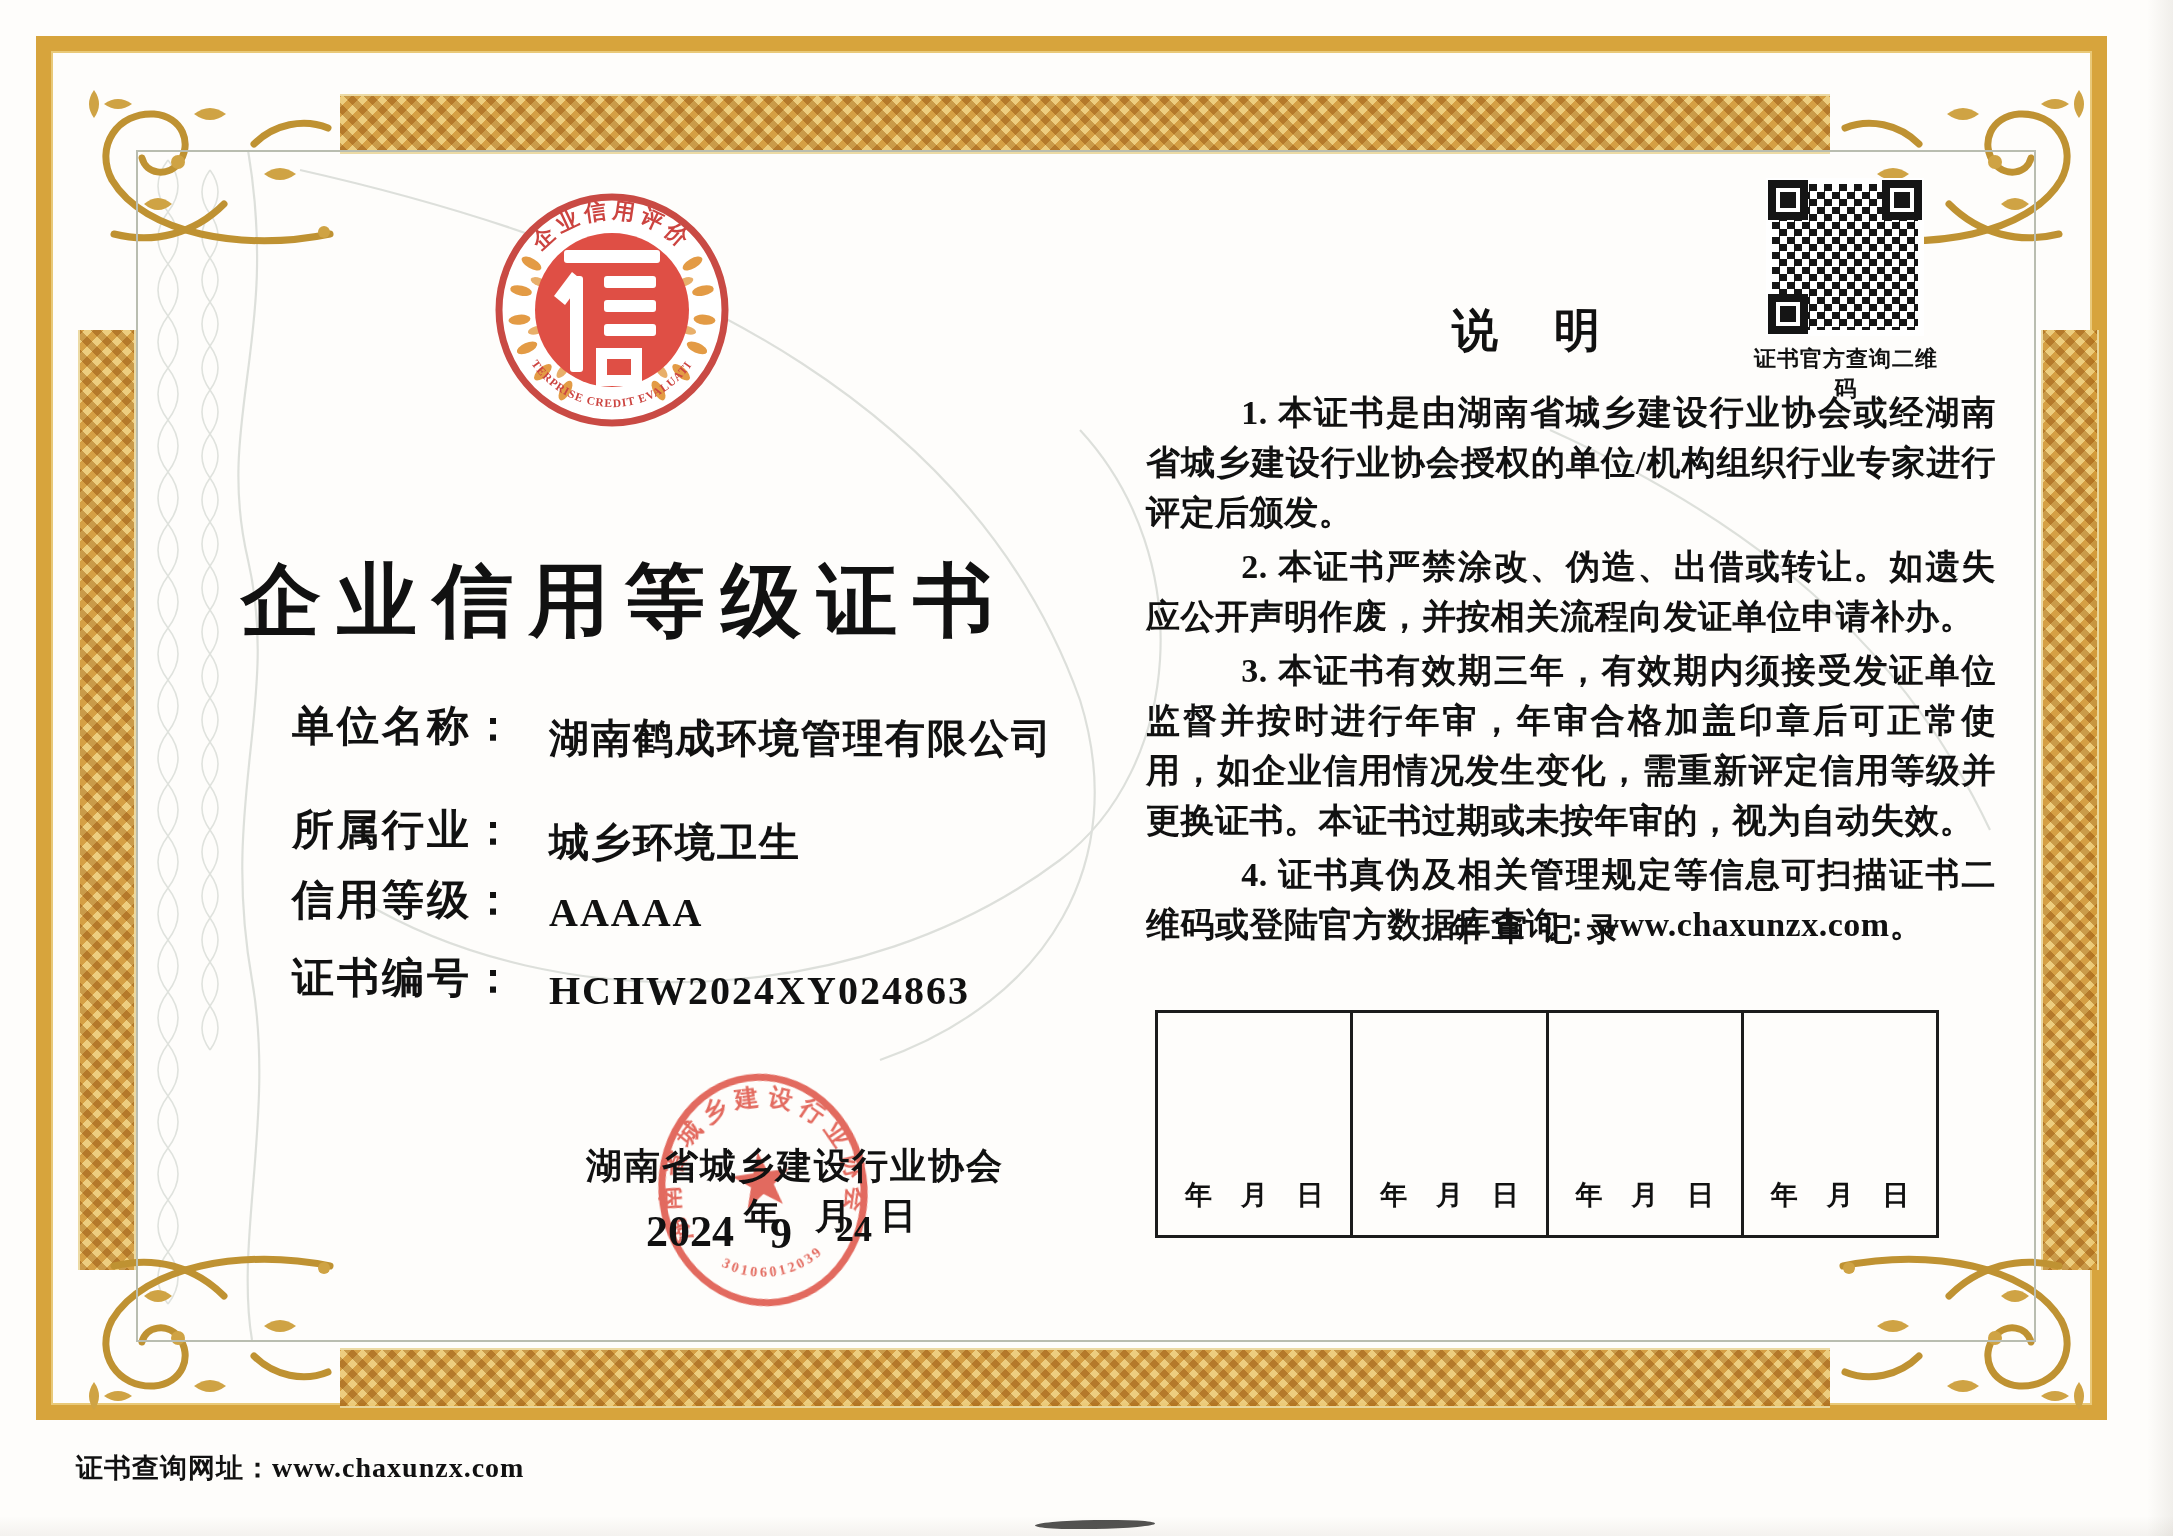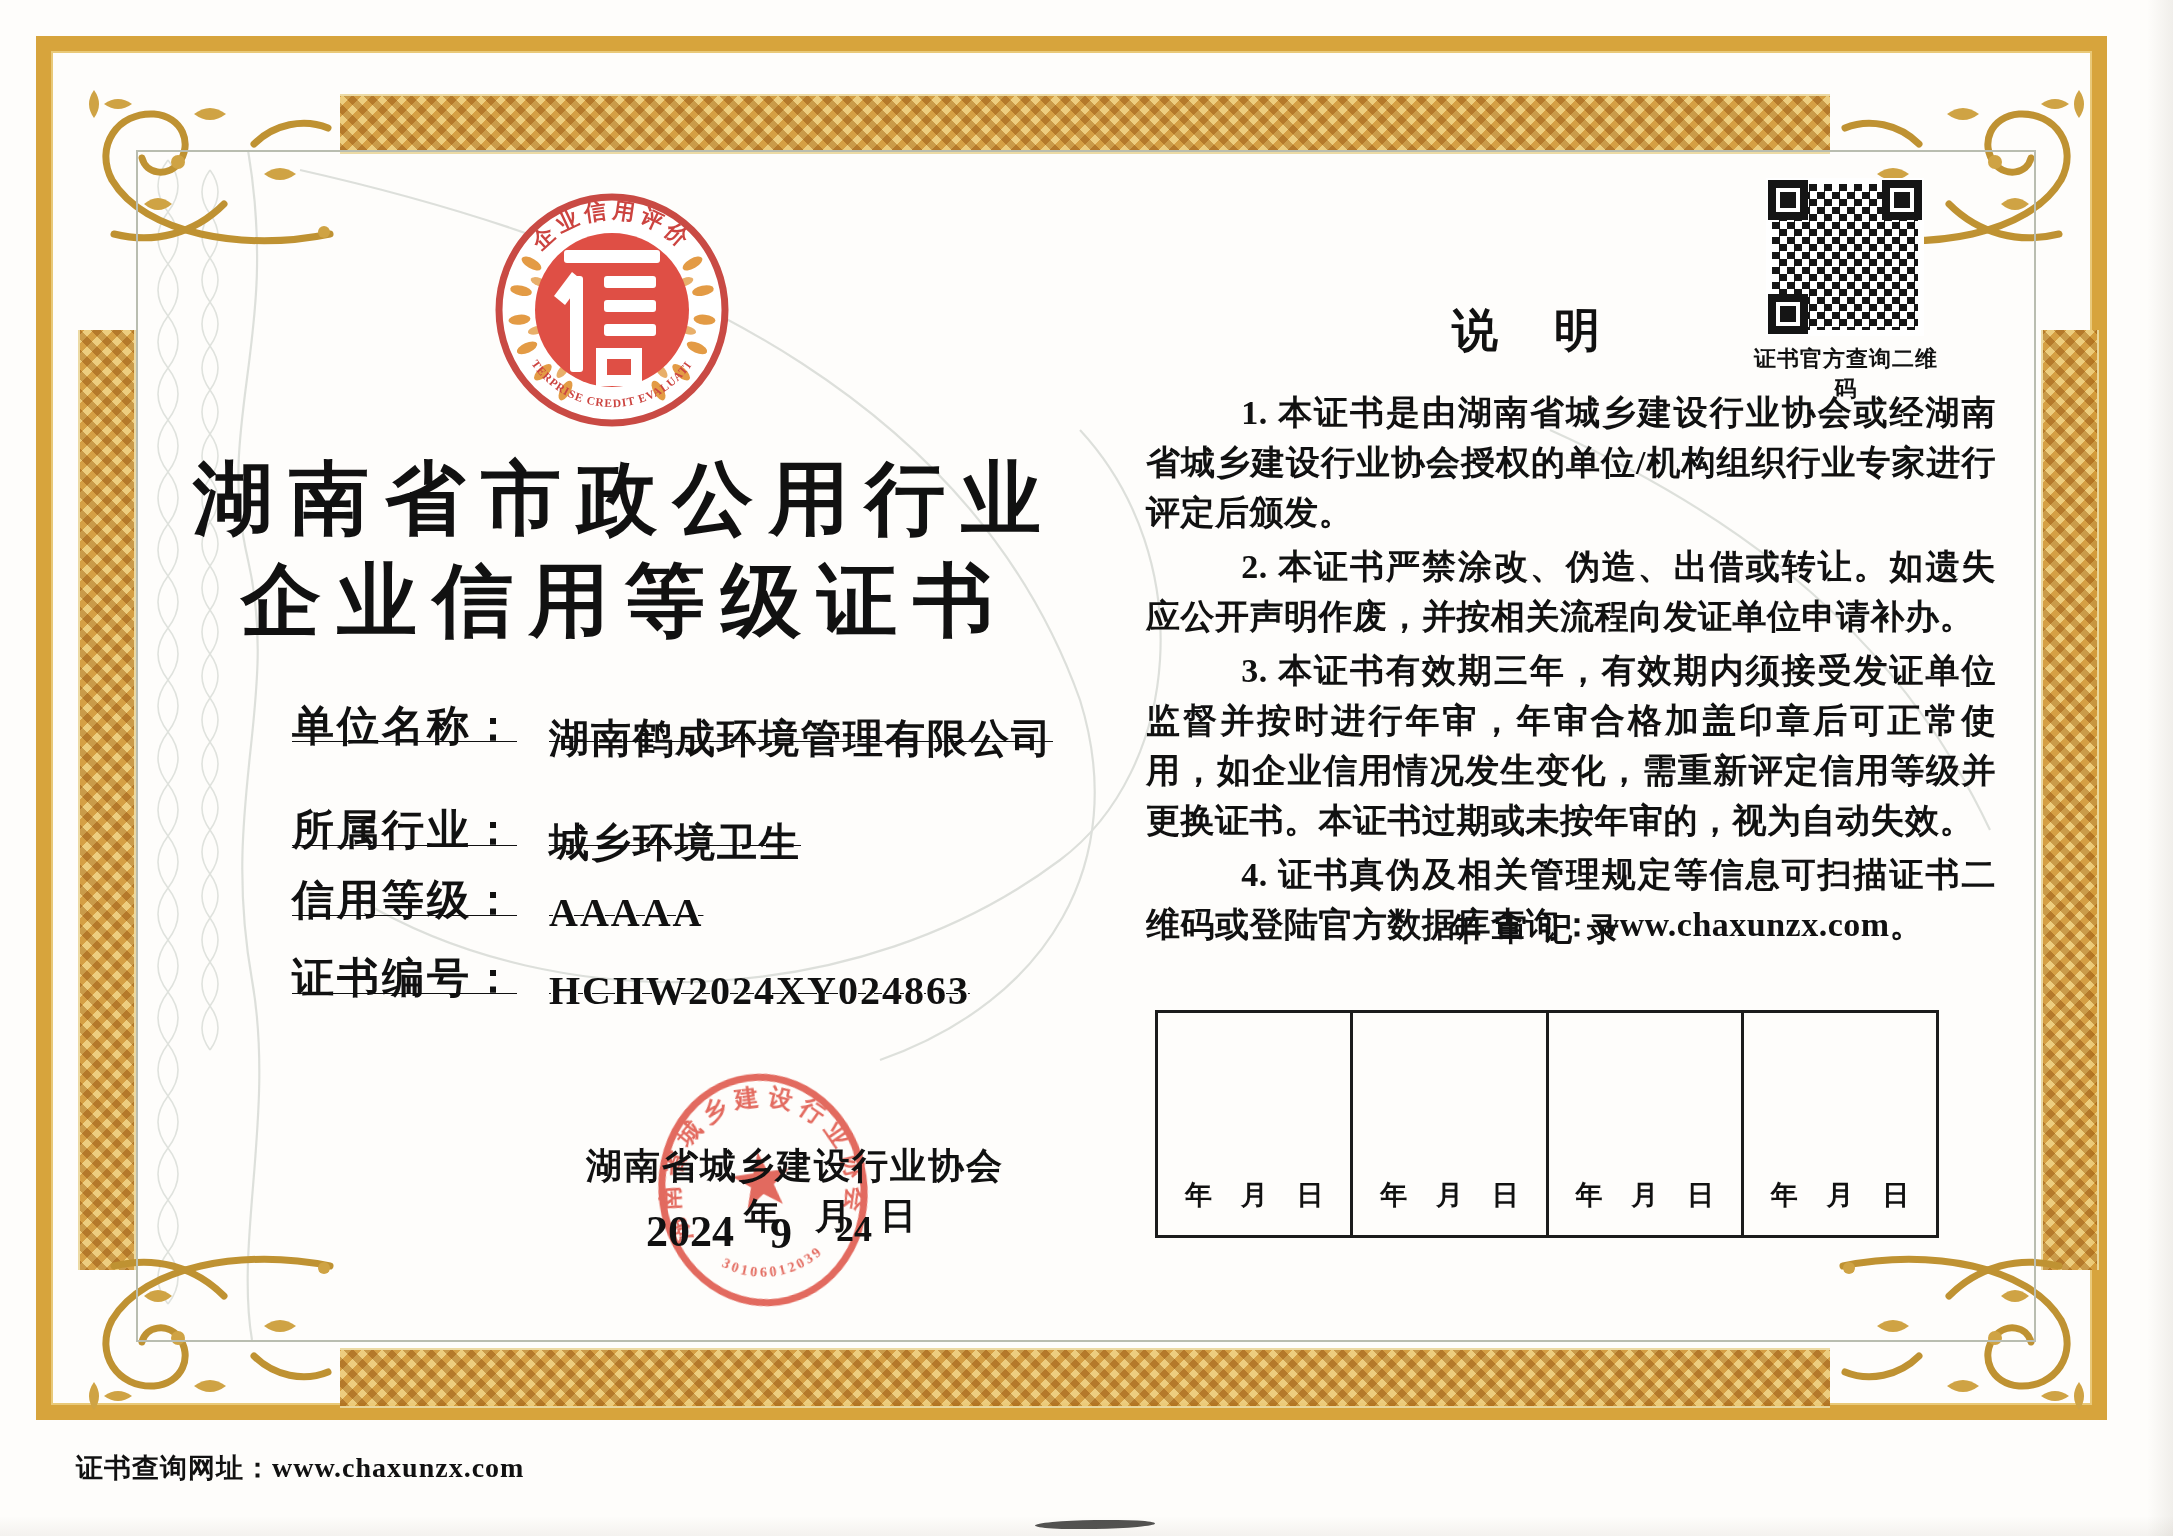--- a/index.html
+++ b/index.html
@@ -41,21 +41,21 @@
   .c-tr{left:1837px; top:84px; transform:scaleX(-1);}
   .c-bl{left:74px; top:1238px; transform:scaleY(-1);}
   .c-br{left:1837px; top:1238px; transform:scale(-1,-1);}
   
   .title{
     position:absolute; left:150px; width:950px; text-align:center;
     font-size:80px; font-weight:700; letter-spacing:16px; white-space:nowrap;
   }
   .title1{top:446px;}
   .title2{top:548px;}
-  .field-row{position:absolute; left:292px; white-space:nowrap;text-decoration:underline;}
+  .field-row{position:absolute; left:292px; white-space:nowrap;}
   .field-label{font-size:42px; font-weight:700; letter-spacing:3px;}
   .field-value{font-size:40px; font-weight:700; margin-left:32px; letter-spacing:2px; position:relative; top:12px;}
   .fr0{top:698px;} .fr1{top:779px;margin-top:23px;} .fr2{top:872px;} .fr3{top:950px;} .fr4{top:1028px;}
   .emblem{position:absolute; left:492px; top:192px; width:240px; height:236px;}
   .stamp{position:absolute; left:652px; top:1068px; width:222px; height:244px;
          transform:rotate(-8deg); opacity:.88; mix-blend-mode:multiply;}
   .issuer-name{position:absolute; left:560px; top:1142px; width:470px; text-align:center;
     font-size:36px; font-weight:700; letter-spacing:2px;}
   .date-line{position:absolute; left:640px; top:1190px; width:330px; height:70px; font-weight:700;}
   .date-line span{position:absolute; white-space:nowrap;}
@@ -233,21 +233,20 @@
       <rect x="72" y="58" width="96" height="13" rx="3"></rect>
       <path d="M62,104 L80,80 L91,89 L73,113 Z"></path>
       <rect x="78" y="84" width="13" height="96" rx="3"></rect>
       <rect x="112" y="84" width="52" height="12" rx="3"></rect>
       <rect x="112" y="108" width="52" height="12" rx="3"></rect>
       <rect x="112" y="132" width="52" height="12" rx="3"></rect>
       <path d="M104,156 h46 v38 h-46 Z M115,167 v16 h24 v-16 Z" fill-rule="evenodd"></path>
     </g>
   </svg>
 
-  <div class="title title1">湖南省市政公用行业</div>
   <div class="title title2">企业信用等级证书</div>
 
   <div class="field-row fr0">
     <span class="field-label">单位名称：</span><span class="field-value">湖南鹤成环境管理有限公司</span>
   </div>
   <div class="field-row fr1">
     <span class="field-label">所属行业：</span><span class="field-value">城乡环境卫生</span>
   </div>
   <div class="field-row fr2">
     <span class="field-label">信用等级：</span><span class="field-value">AAAAA</span>

